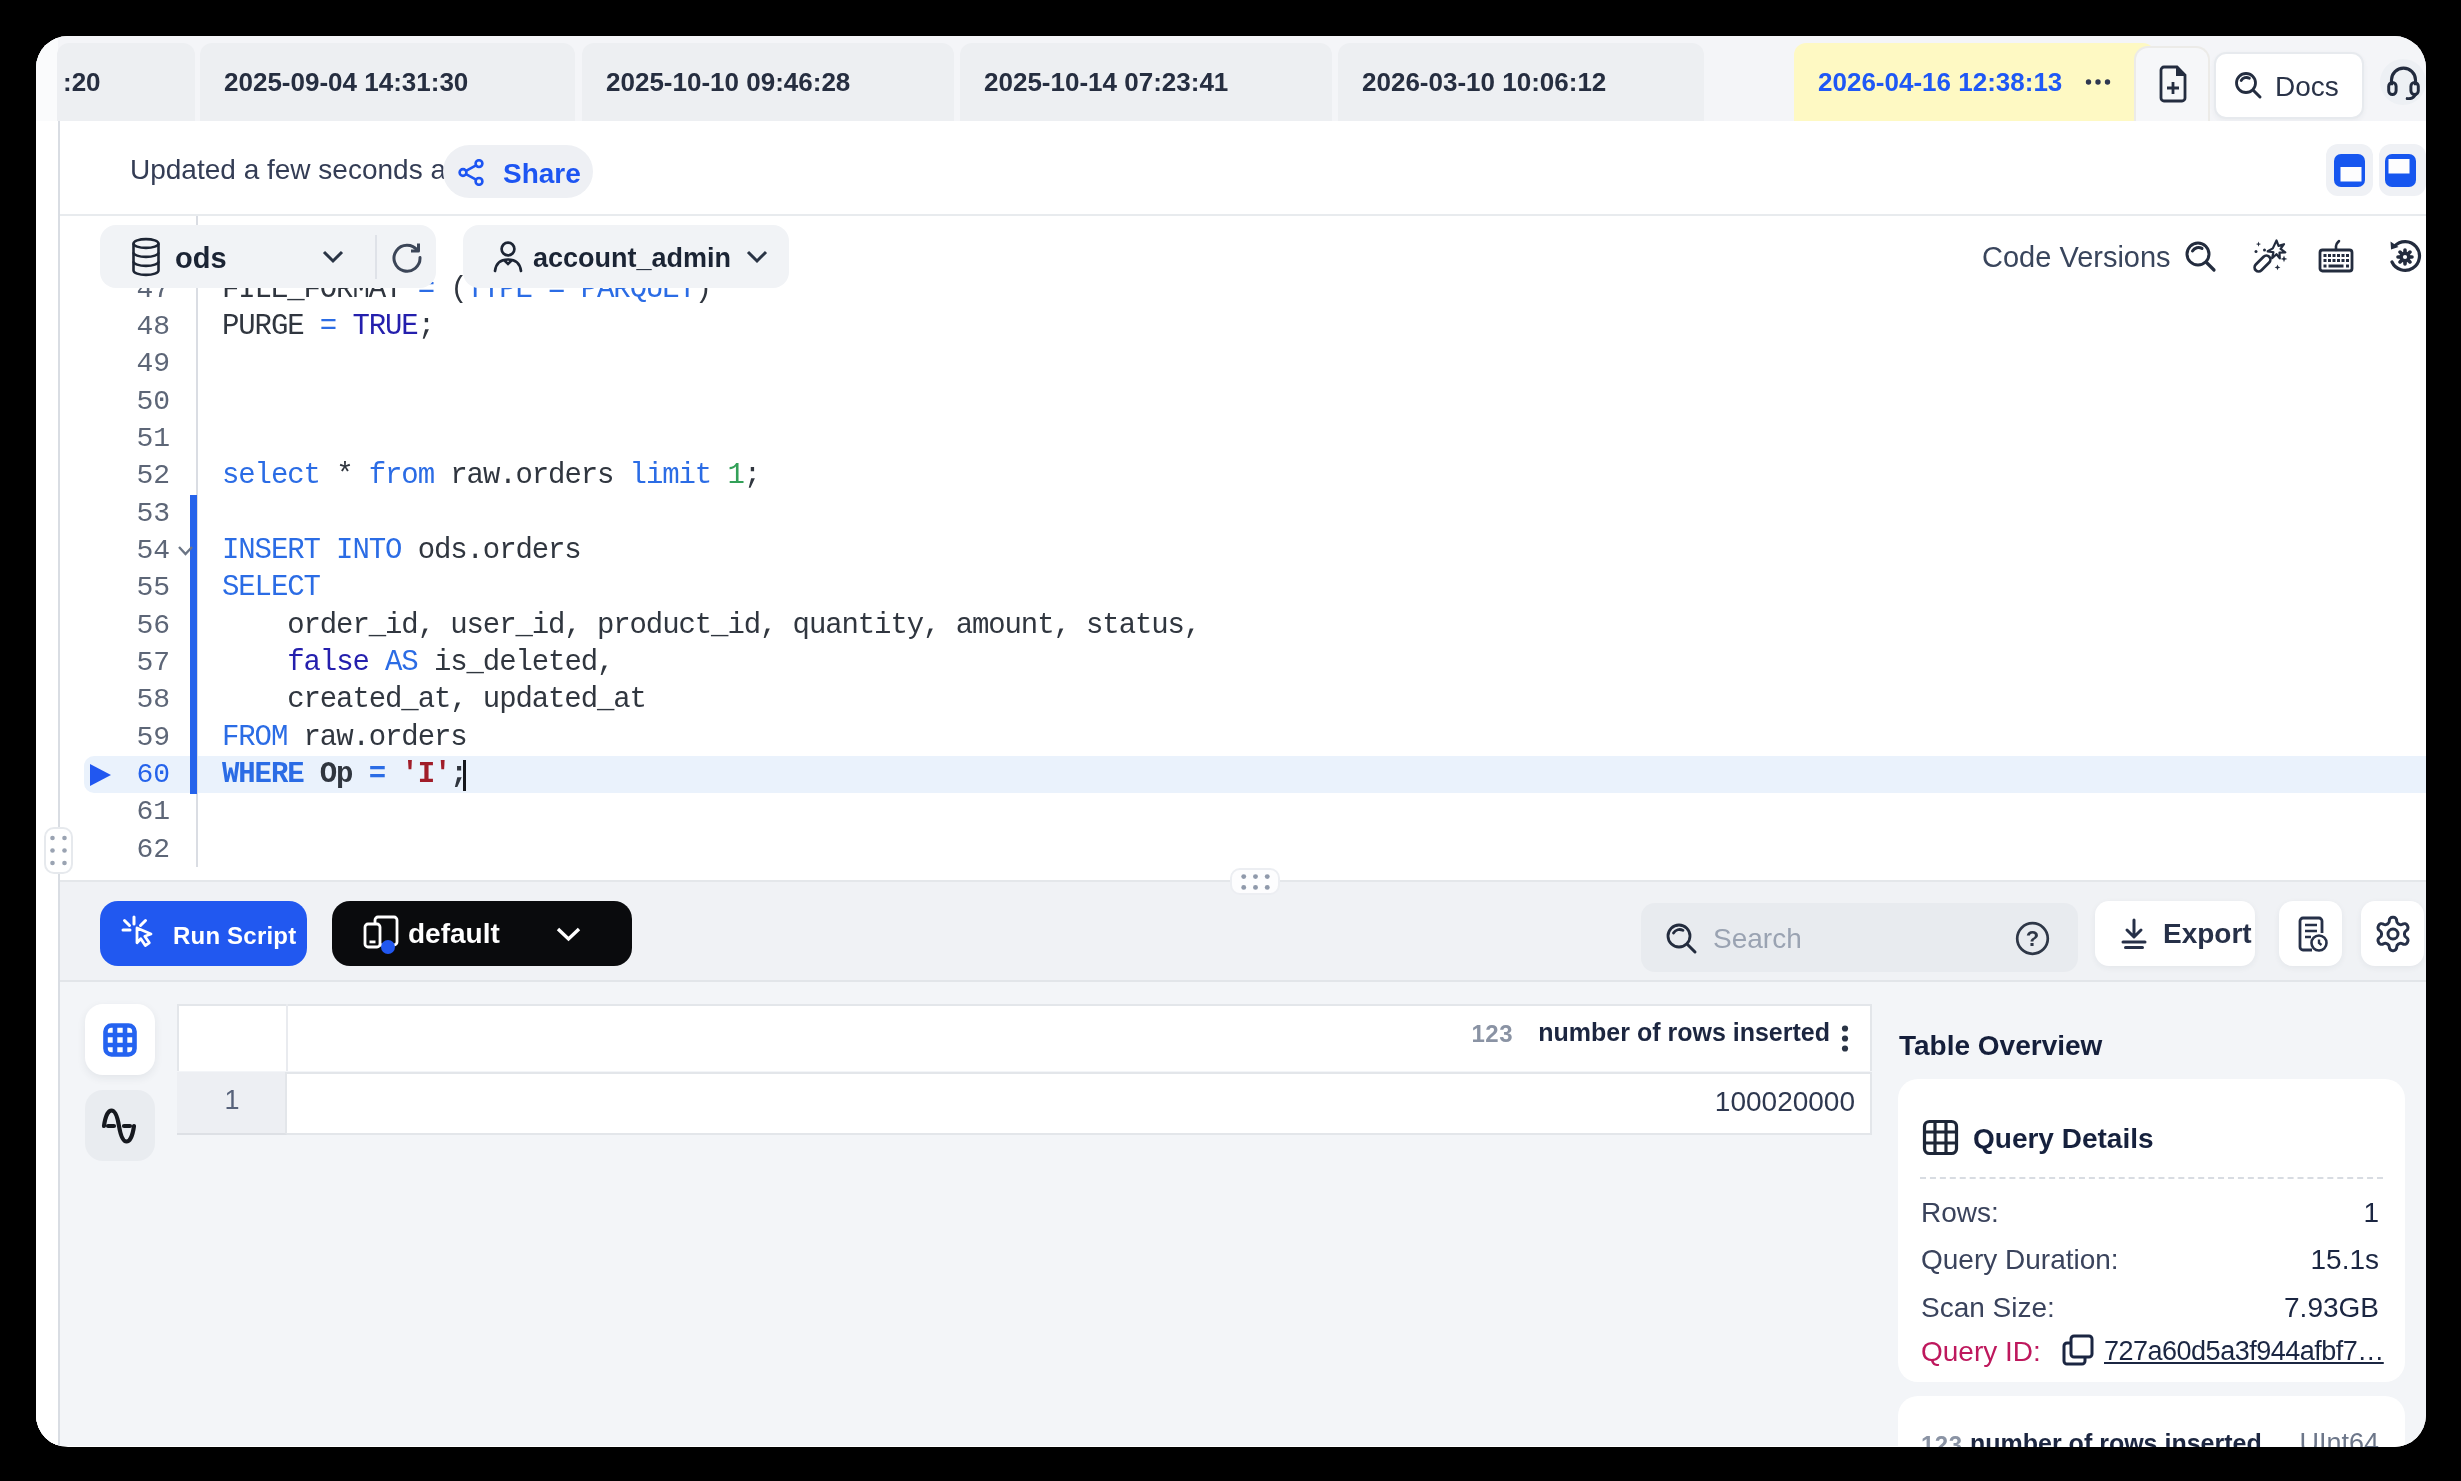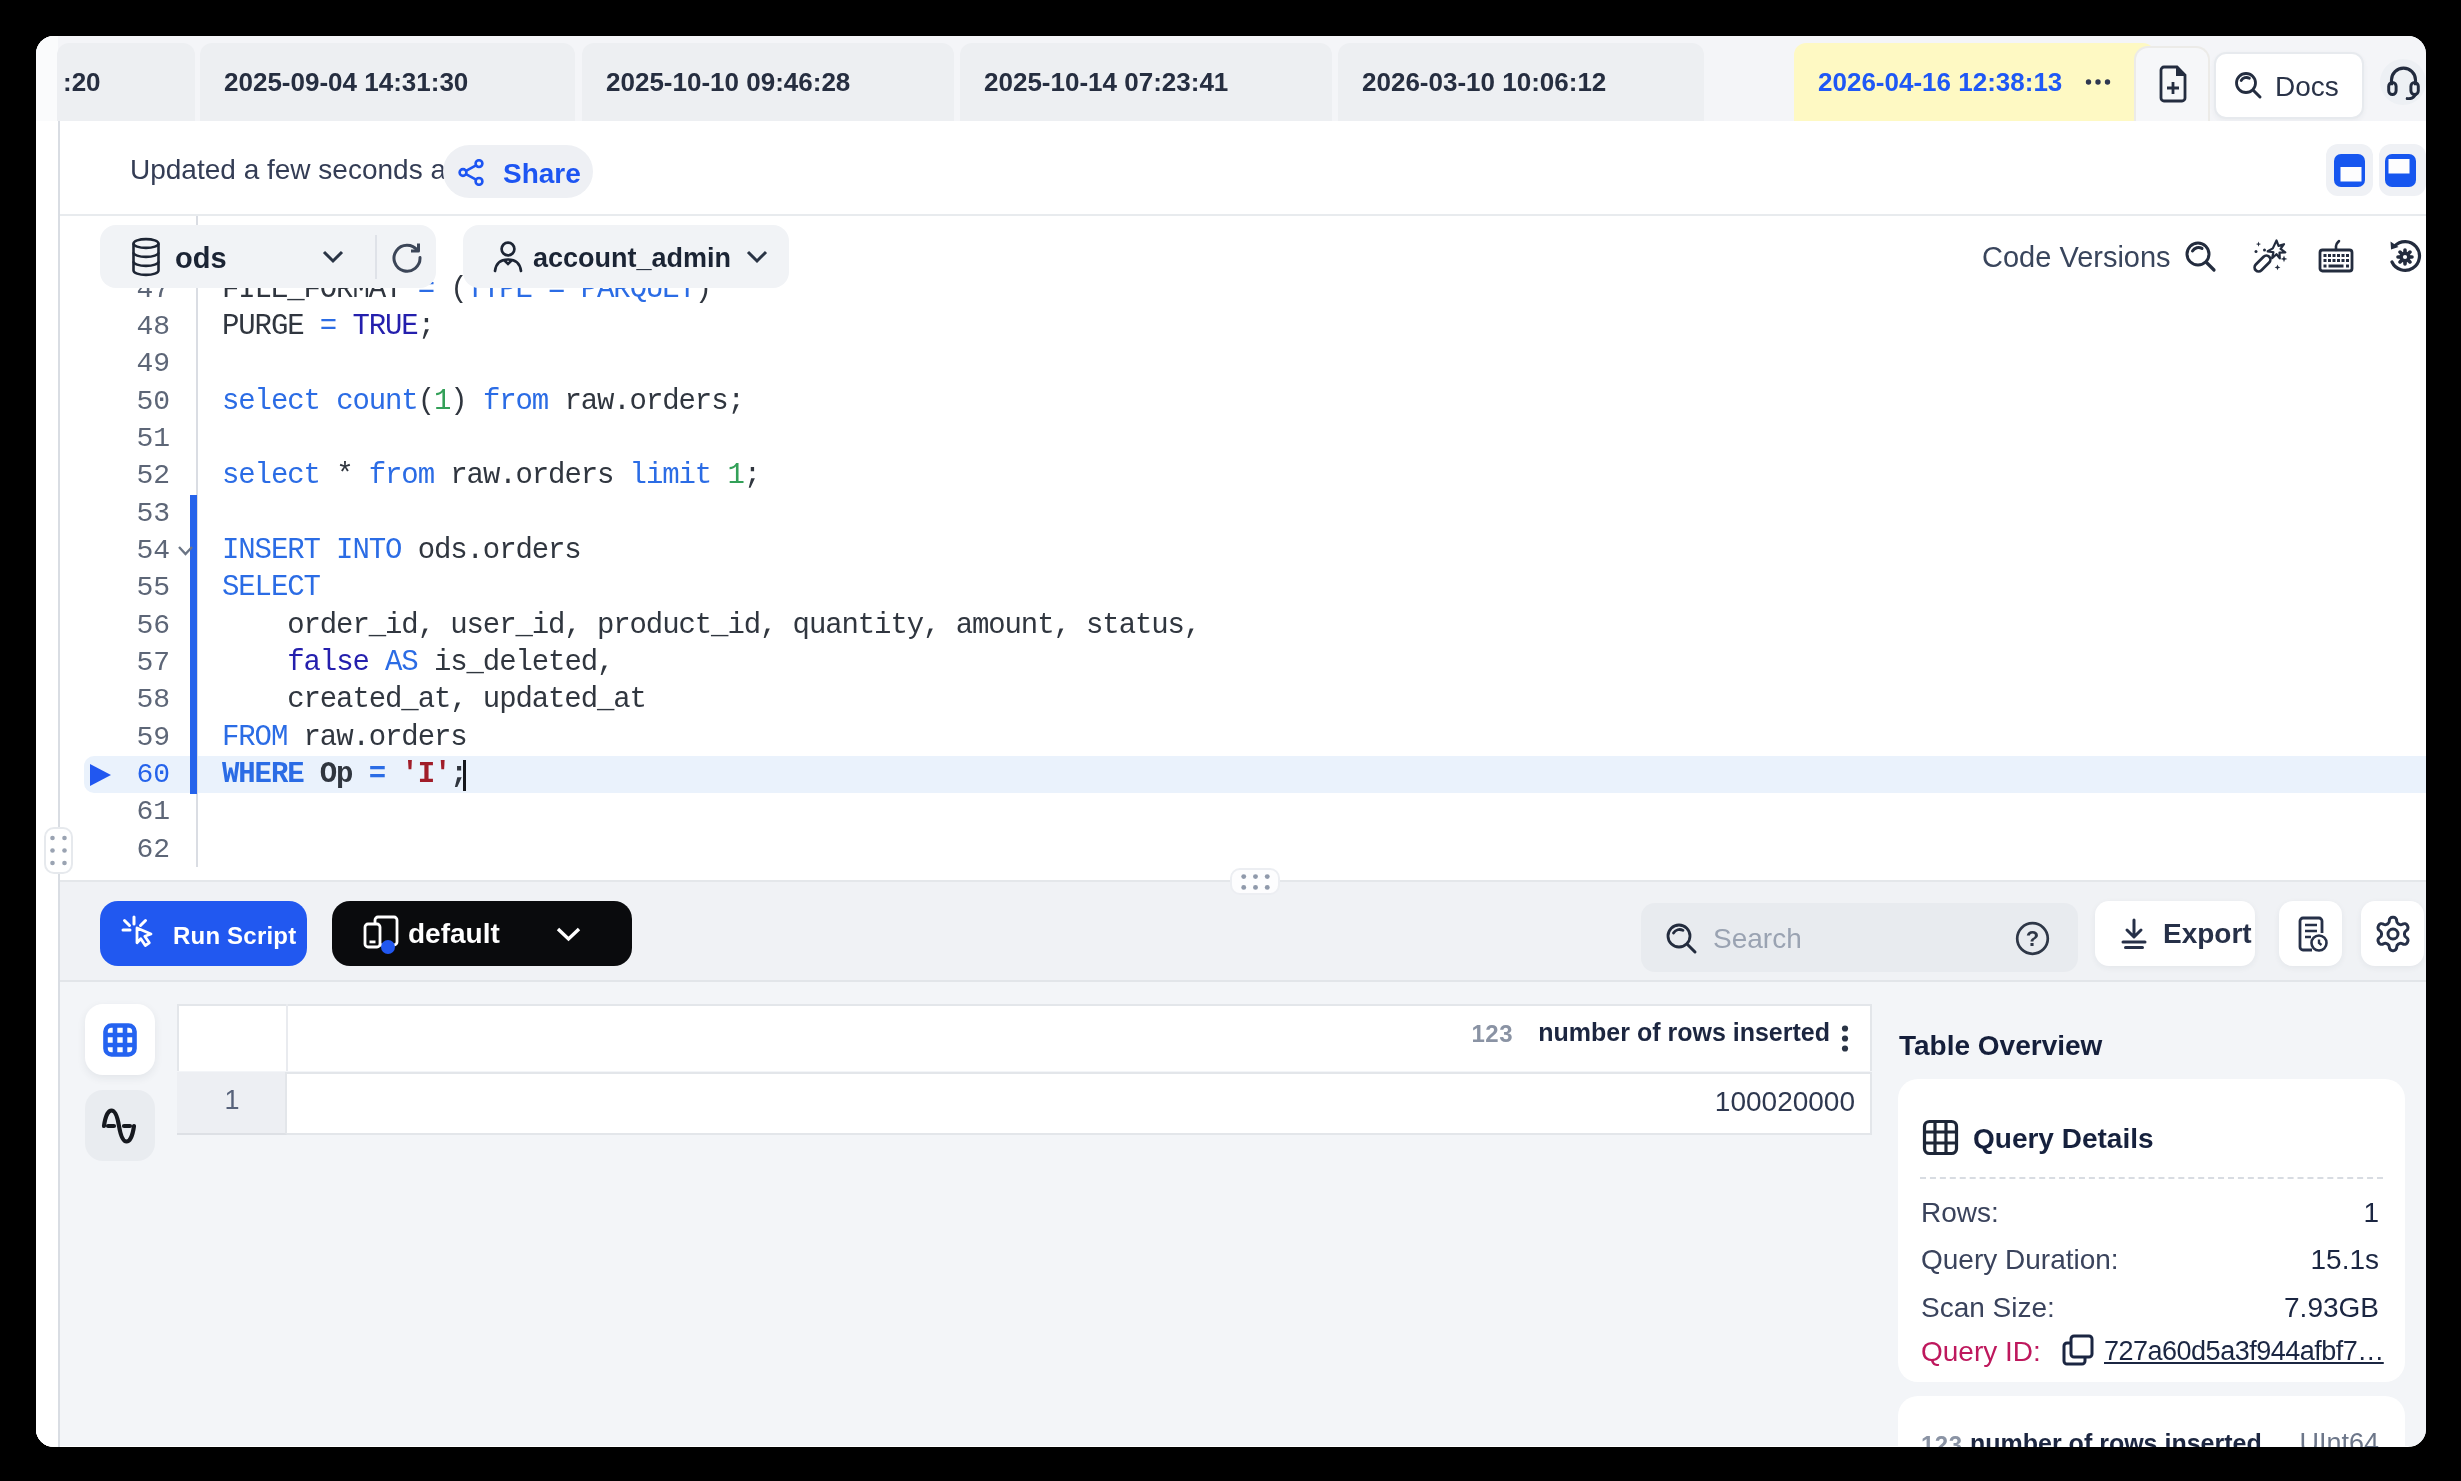--- a/index.html
+++ b/index.html
@@ -1,20 +1,20 @@
 <!DOCTYPE html>
 <html><head>
 <meta charset="utf-8">
 <style>
   * { margin:0; padding:0; box-sizing:border-box; }
   html,body { width:2461px; height:1481px; background:#000; overflow:hidden; }
   body { font-family:"Liberation Sans", sans-serif; }
   .abs { position:absolute; }
   .win { position:absolute; left:36px; top:36px; width:2390px; height:1411px;
-         background:#fff; border-radius:18px; overflow:hidden; }
+         background:#fff; border-radius:32px; overflow:hidden; }
   .tab { position:absolute; top:7px; height:78px; background:#edeff2; border-radius:12px 12px 0 0;
          font-weight:bold; font-size:26px; color:#262e40; display:flex; align-items:center; padding-left:24px; }
   .codeline { position:absolute; left:186px; white-space:pre; font-family:"Liberation Mono", monospace;
               font-size:29px; line-height:37px; height:37px; color:#30363f; letter-spacing:-1.1px;}
   .lnum { position:absolute; width:45px; text-align:right; font-family:"Liberation Mono", monospace;
           font-size:28px; line-height:37px; height:37px; color:#5d6677; left:89px; }
   .kw { color:#2b6ce5; } .cons { color:#241fad; } .num { color:#33a058; } .str { color:#a11d29; }
 </style>
 </head>
 <body>
@@ -93,21 +93,20 @@
   <div class="lnum" style="top:645px;">58</div>
   <div class="lnum" style="top:683px;">59</div>
   <div class="lnum" style="top:720px;color:#2563eb;">60</div>
   <div class="lnum" style="top:757px;">61</div>
   <div class="lnum" style="top:795px;">62</div>
   <svg class="abs" style="left:141px;top:509px;" width="17" height="12" viewBox="0 0 17 12">
       <path d="M2 2l6.5 7L15 2" fill="none" stroke="#6b7585" stroke-width="2.4"></path>
     </svg>
   <div class="codeline" style="top:235px;">FILE_FORMAT <span class="kw">=</span> (<span class="kw">TYPE</span> <span class="kw">=</span> <span class="kw">PARQUET</span>)</div>
   <div class="codeline" style="top:272px;">PURGE <span class="kw">=</span> <span class="cons">TRUE</span>;</div>
-  <div class="codeline" style="top:347px;"><span class="kw">select</span> <span class="kw">count</span>(<span class="num">1</span>) <span class="kw">from</span> raw.orders;</div>
   <div class="codeline" style="top:421px;"><span class="kw">select</span> * <span class="kw">from</span> raw.orders <span class="kw">limit</span> <span class="num">1</span>;</div>
   <div class="codeline" style="top:496px;"><span class="kw">INSERT INTO</span> ods.orders</div>
   <div class="codeline" style="top:533px;"><span class="kw">SELECT</span></div>
   <div class="codeline" style="top:571px;">    order_id, user_id, product_id, quantity, amount, status,</div>
   <div class="codeline" style="top:608px;">    <span class="cons">false</span> <span class="kw">AS</span> is_deleted,</div>
   <div class="codeline" style="top:645px;">    created_at, updated_at</div>
   <div class="codeline" style="top:683px;"><span class="kw">FROM</span> raw.orders</div>
   <div class="codeline" style="top:720px;font-weight:bold;"><span class="kw">WHERE</span> Op <span class="kw">=</span> <span class="str">'I'</span>;</div>
   <div class="abs" style="left:54px;top:728px;width:0;height:0;border-left:21px solid #2157f0;border-top:11.4px solid transparent;border-bottom:11.4px solid transparent;"></div>
   <div class="abs" style="left:427px;top:724px;width:3px;height:31px;background:#15171c;"></div>

